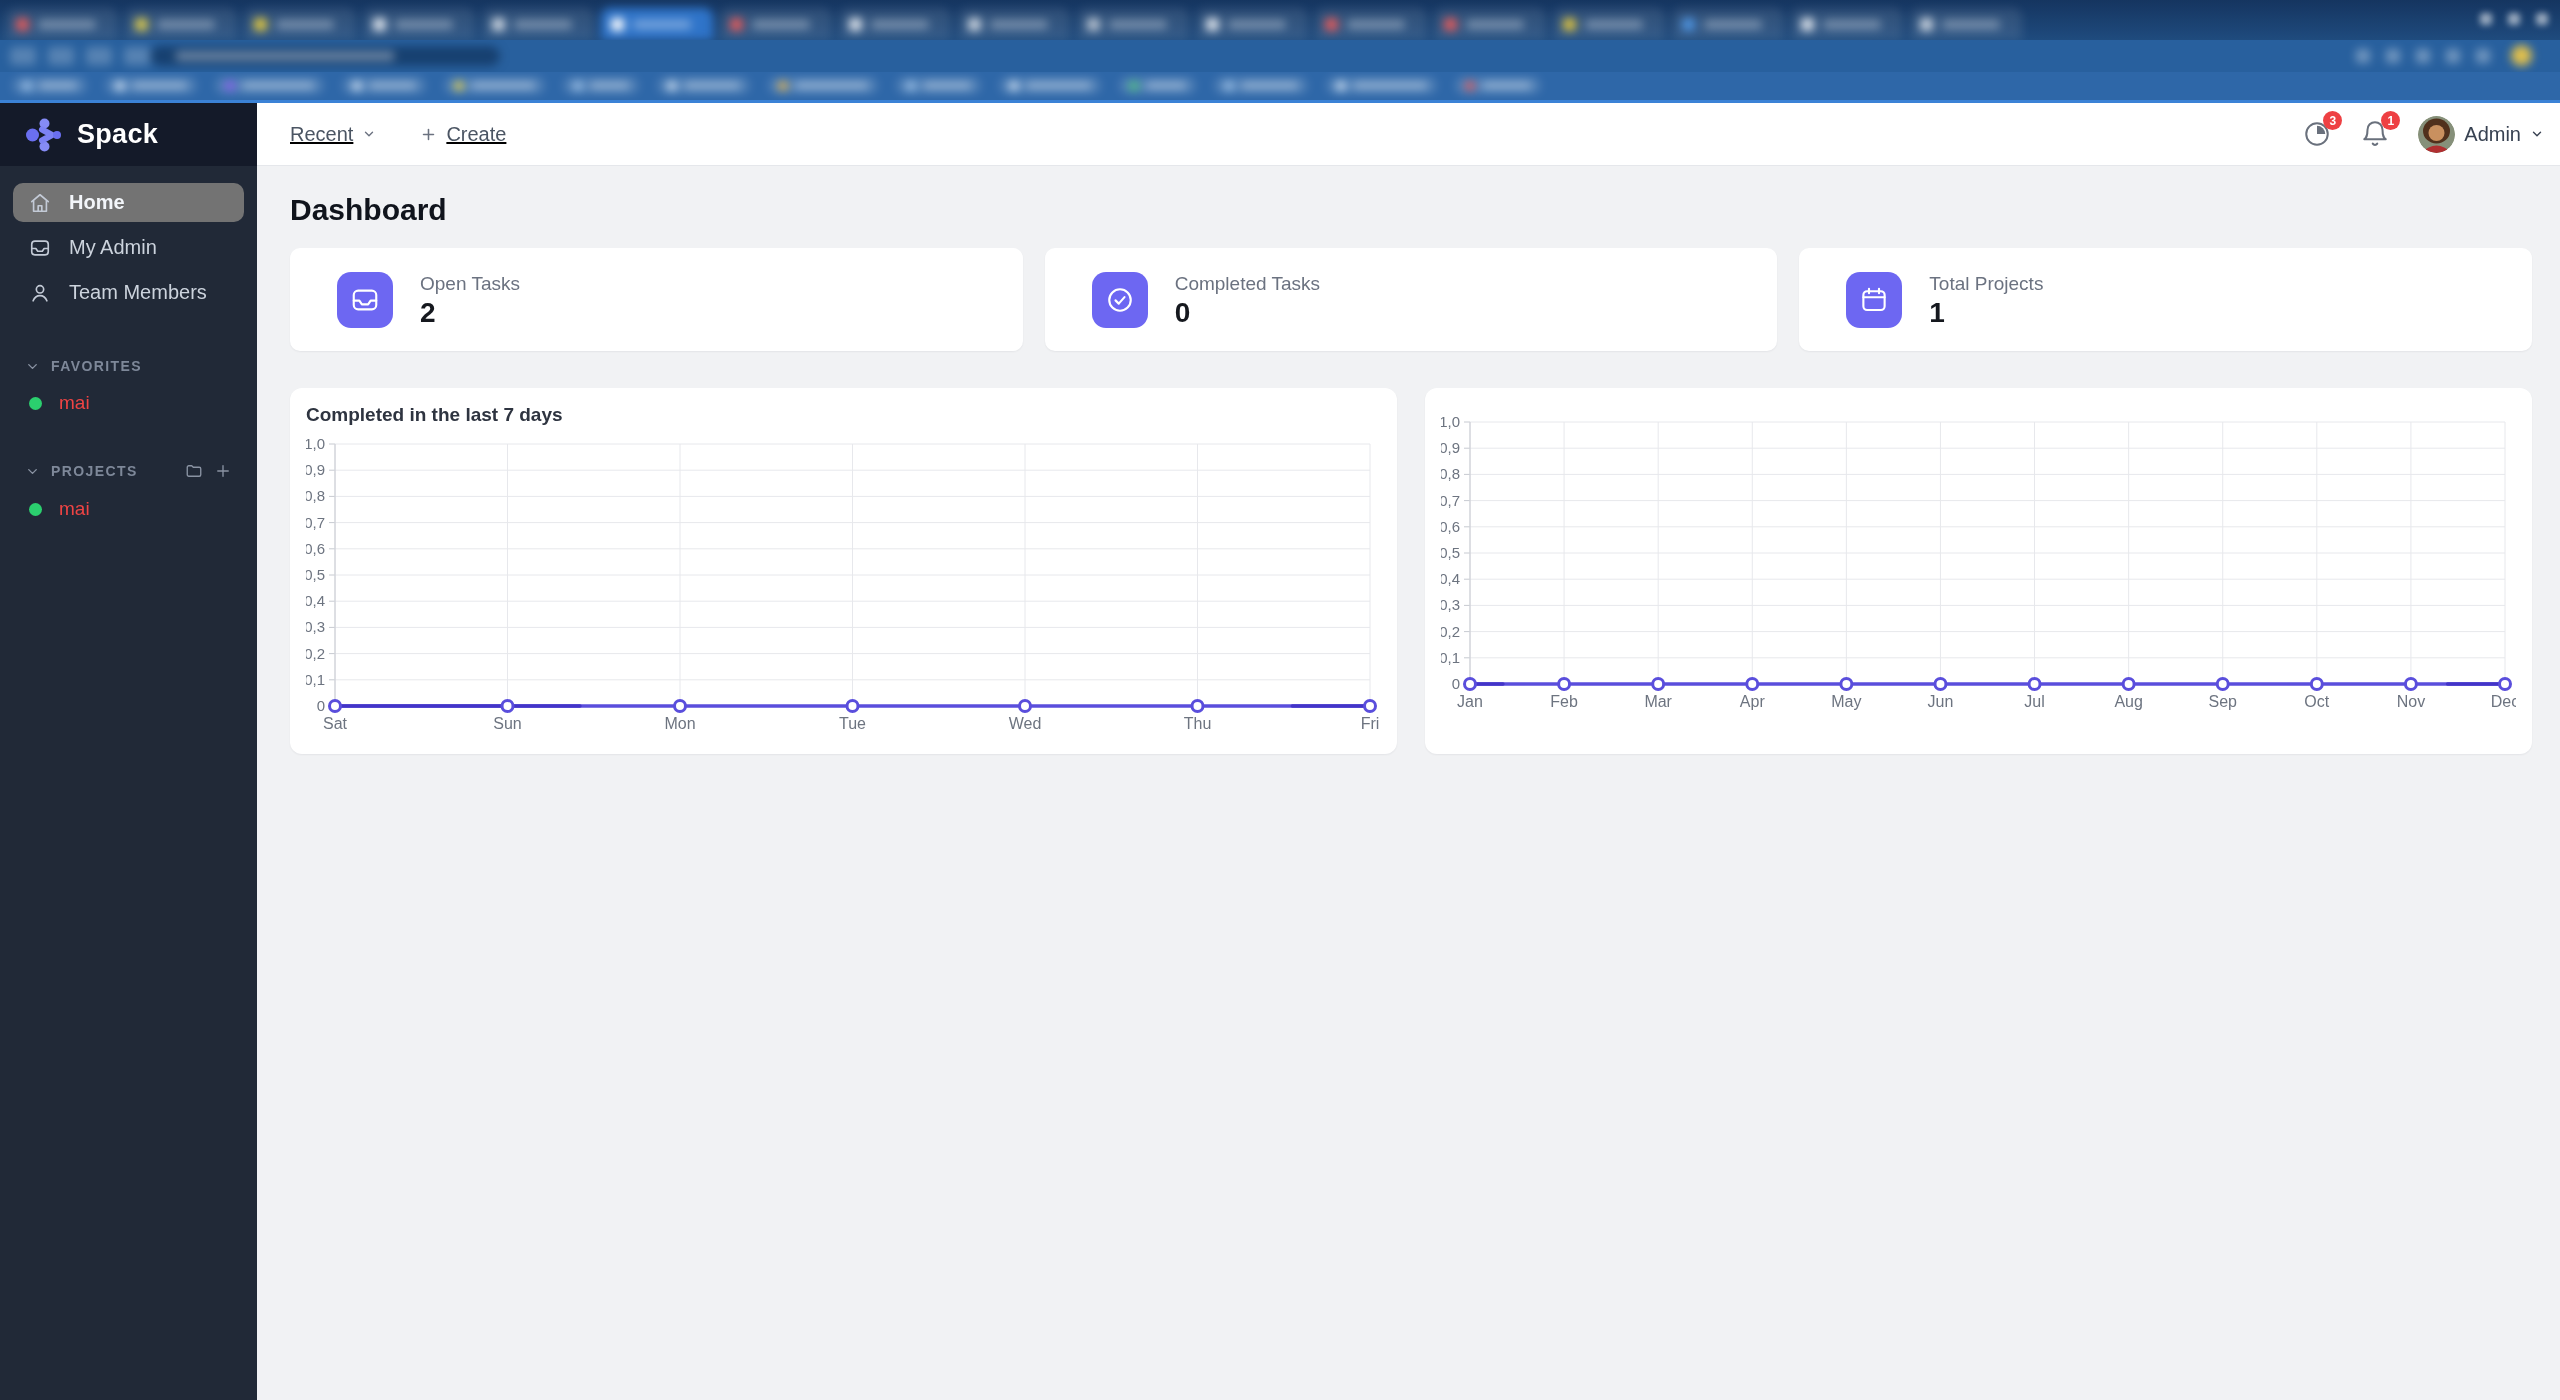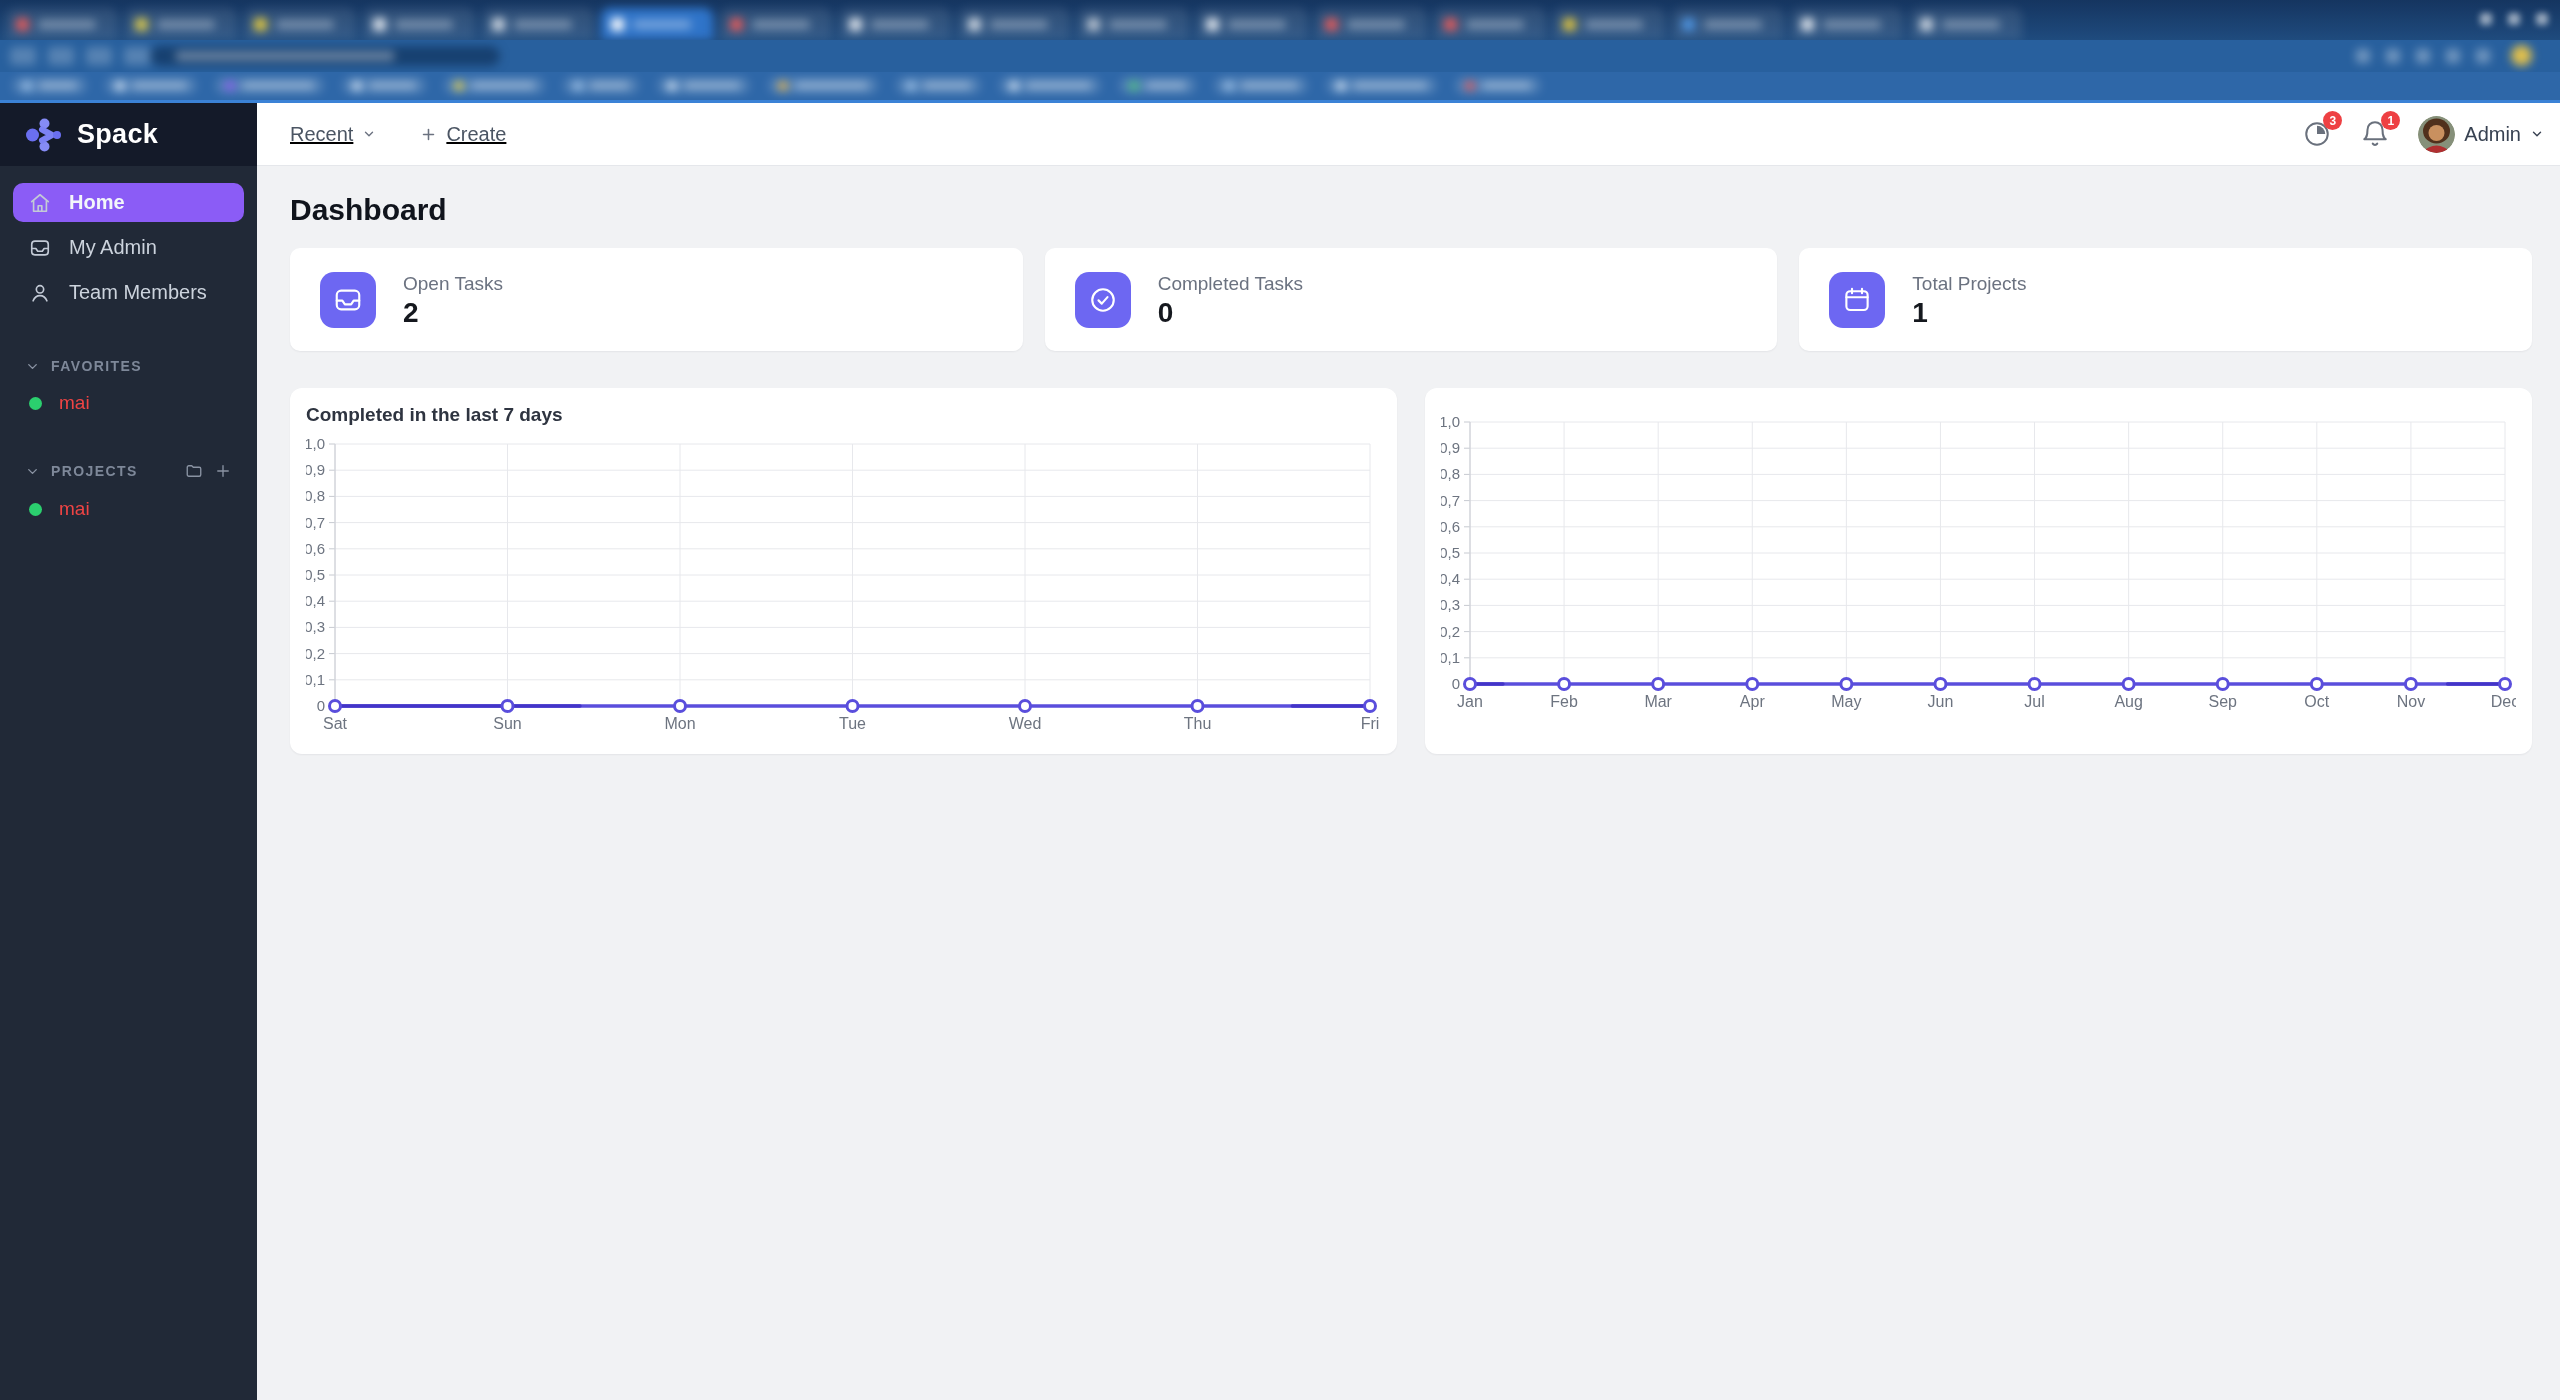--- a/index.html
+++ b/index.html
@@ -40,21 +40,21 @@
 
   
   .app { display:flex; height:1297px; }
 
   .sidebar { width:257px; flex-shrink:0; background:#212937; display:flex; flex-direction:column; }
   .logo-strip { height:63px; background:#141a29; display:flex; align-items:center; padding-left:24px; gap:13px; flex-shrink:0; }
   .logo-text { font-size:27px; font-weight:bold; color:#ffffff; letter-spacing:.3px; }
   .nav { padding:17px 13px 0; }
   .nav-item { height:39px; border-radius:10px; display:flex; align-items:center; padding:0 16px; gap:18px;
               margin-bottom:6px; font-size:20px; color:#ccd3dd; cursor:pointer; }
-  .nav-item.active { background:#8b5cf6; color:#f3f6fa; font-weight:bold; }
+  .nav-item.active { background:#737373; color:#f3f6fa; font-weight:bold; }
   .nav-item svg { color:#c3cad6; flex-shrink:0; }
 
   .section { padding:0 13px; margin-top:40px; }
   .section-header { display:flex; align-items:center; gap:11px; padding:0 12px; color:#7e8899;
                     font-size:14px; font-weight:bold; letter-spacing:1.4px; cursor:pointer; }
   .section-header .spacer { flex:1; }
   .section-header svg { color:#8a93a3; }
   .hdr-btn { cursor:pointer; display:flex; align-items:center; }
   .section-item { display:flex; align-items:center; gap:17px; padding:0 16px; height:38px; margin-top:10px;
                   font-size:19px; color:#ef4444; cursor:pointer; }
@@ -71,21 +71,21 @@
   .badge { position:absolute; top:-8px; right:-10px; min-width:19px; height:19px; border-radius:10px; background:#ee4043;
            color:#fff; font-size:12px; font-weight:bold; display:flex; align-items:center; justify-content:center; padding:0 4px; }
   .user { display:flex; align-items:center; gap:9px; font-size:20px; color:#374151; cursor:pointer; }
   .avatar { width:37px; height:37px; border-radius:50%; overflow:hidden; flex-shrink:0; }
 
   .content { padding:27px 28px 0 33px; }
   .page-title { font-size:30px; font-weight:bold; color:#10141c; margin:0 0 21px; }
 
   .stats { display:flex; gap:22px; }
   .stat-card { flex:1; height:103px; background:#fff; border-radius:10px; box-shadow:0 1px 2px rgba(16,24,40,.06);
-               display:flex; align-items:center; padding:0 30px; gap:27px; }
+               display:flex; align-items:center; padding:0 47px; gap:27px; }
   .stat-tile { width:56px; height:56px; border-radius:14px; background:#6d67f2; display:flex; align-items:center;
                justify-content:center; color:#fff; flex-shrink:0; }
   .stat-label { font-size:19px; color:#6b7280; margin-bottom:4px; }
   .stat-value { font-size:28px; font-weight:bold; color:#15181e; line-height:1; }
 
   .charts { display:flex; gap:28px; margin-top:37px; }
   .chart-card { width:1107px; height:366px; background:#fff; border-radius:12px; box-shadow:0 1px 2px rgba(16,24,40,.06);
                 padding:16px; }
   .chart-title { font-size:19px; font-weight:700; color:#2e3440; }
   .chart-box { margin-top:6px; }

